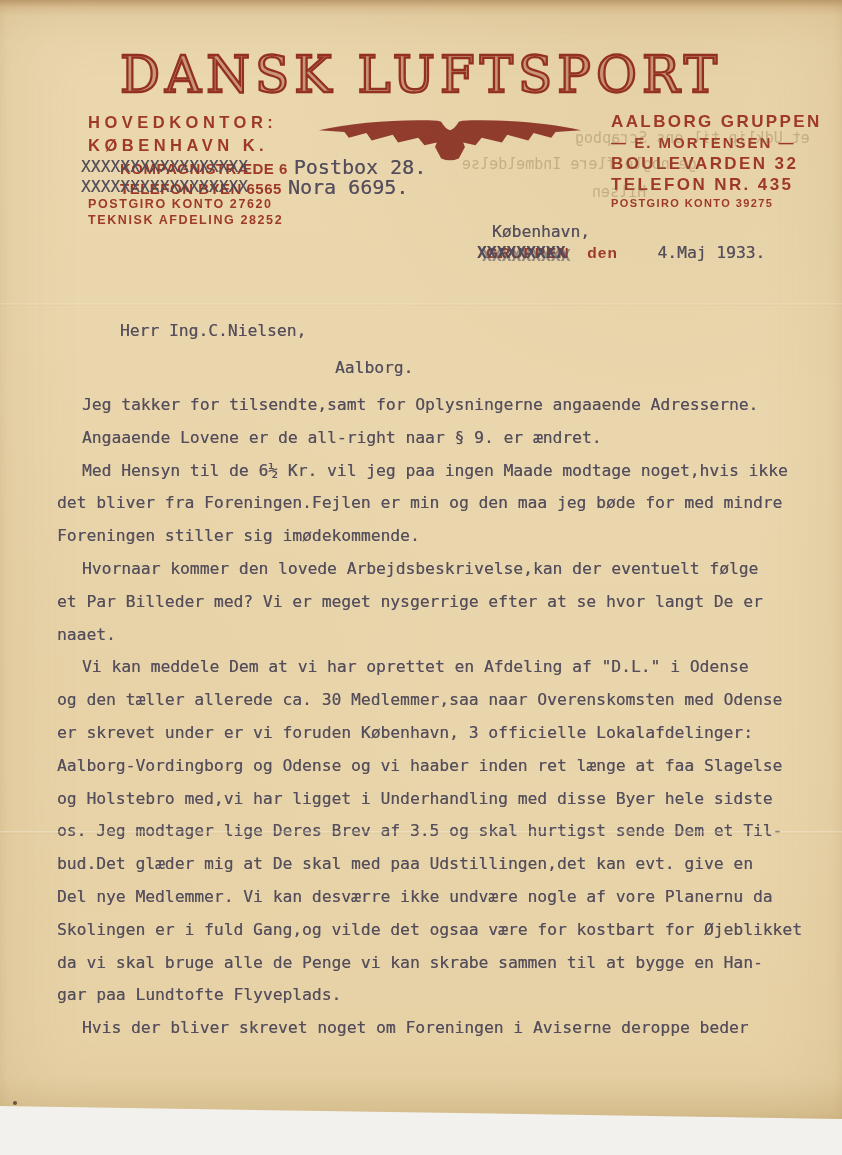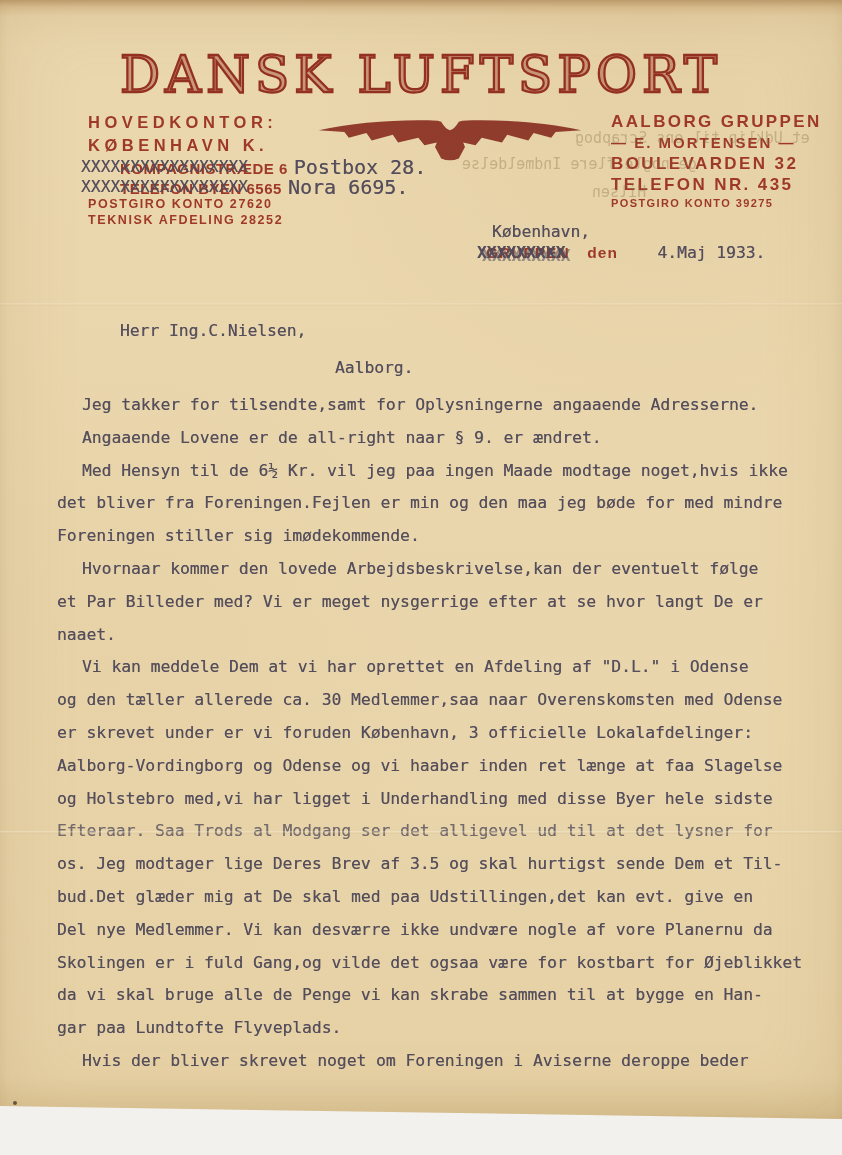--- a/index.html
+++ b/index.html
@@ -137,21 +137,20 @@
     <div class="typed bl">det bliver fra Foreningen.Fejlen er min og den maa jeg bøde for med mindre</div>
     <div class="typed bl">Foreningen stiller sig imødekommende.</div>
     <div class="typed bl ind">Hvornaar kommer den lovede Arbejdsbeskrivelse,kan der eventuelt følge</div>
     <div class="typed bl">et Par Billeder med? Vi er meget nysgerrige efter at se hvor langt De er</div>
     <div class="typed bl">naaet.</div>
     <div class="typed bl ind">Vi kan meddele Dem at vi har oprettet en Afdeling af "D.L." i Odense</div>
     <div class="typed bl">og den tæller allerede ca. 30 Medlemmer,saa naar Overenskomsten med Odense</div>
     <div class="typed bl">er skrevet under er vi foruden København, 3 officielle Lokalafdelinger:</div>
     <div class="typed bl">Aalborg-Vordingborg og Odense og vi haaber inden ret længe at faa Slagelse</div>
     <div class="typed bl">og Holstebro med,vi har ligget i Underhandling med disse Byer hele sidste</div>
-    <div class="typed bl faded">Efteraar. Saa Trods al Modgang ser det alligevel ud til at det lysner for</div>
     <div class="typed bl">os. Jeg modtager lige Deres Brev af 3.5 og skal hurtigst sende Dem et Til-</div>
     <div class="typed bl">bud.Det glæder mig at De skal med paa Udstillingen,det kan evt. give en</div>
     <div class="typed bl">Del nye Medlemmer. Vi kan desværre ikke undvære nogle af vore Planernu da</div>
     <div class="typed bl">Skolingen er i fuld Gang,og vilde det ogsaa være for kostbart for Øjeblikket</div>
     <div class="typed bl">da vi skal bruge alle de Penge vi kan skrabe sammen til at bygge en Han-</div>
     <div class="typed bl">gar paa Lundtofte Flyveplads.</div>
     <div class="typed bl ind">Hvis der bliver skrevet noget om Foreningen i Aviserne deroppe beder</div>
   </div>
 
   <div class="fold f1"></div>

